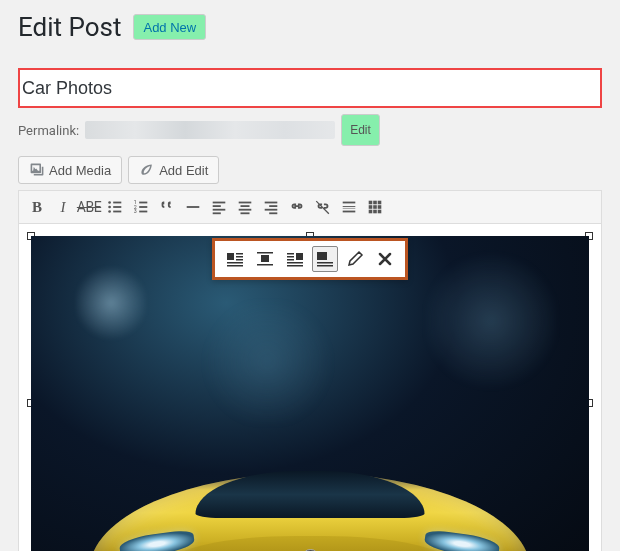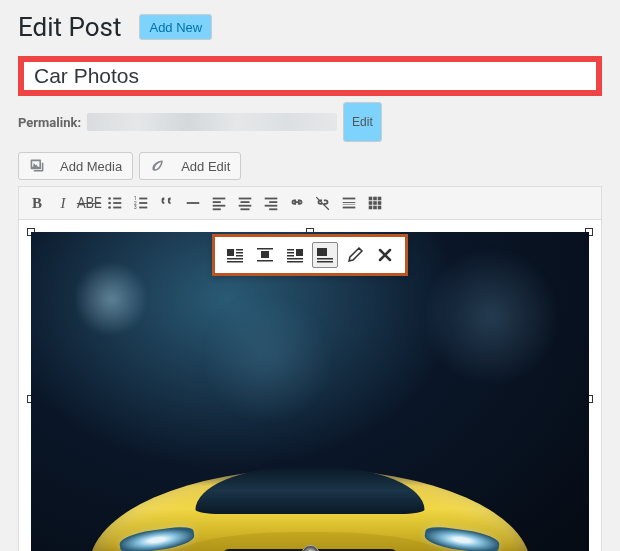--- a/index.html
+++ b/index.html
@@ -1,27 +1,27 @@
 <!DOCTYPE html>
 <html><head>
 <meta charset="utf-8">
 <style>
   * { box-sizing: border-box; margin: 0; padding: 0; }
   body { font-family: -apple-system, "Segoe UI", Roboto, sans-serif; background: #f1f1f1; color: #23282d; width: 620px; height: 551px; overflow: hidden; position: relative; }
   .wrap { padding: 12px 18px 0 18px; background: #f1f1f1; }
-  .header-row { display: flex; align-items: center; gap: 18px; margin-bottom: 14px; }
+  .header-row { display: flex; align-items: center; gap: 12px; margin-bottom: 26px; }
   h1 { font-size: 26px; font-weight: 400; color: #23282d; }
-  .btn { display: inline-flex; align-items: center; gap: 5px; background: #7dd3fc; border: 1px solid #ccc; border-radius: 3px; padding: 3px 9px; font-size: 13px; color: #0073aa; cursor: pointer; height: 26px; }
-  .btn.small { font-size: 12px; height: 40px; padding: 2px 8px; color: #555; }
-  .title-input { width: 100%; padding: 6px 10px; font-size: 21px; border: 6px solid #ef4444; background: #fff; color: #32373c; height: 40px; margin-bottom: 6px; }
+  .btn { display: inline-flex; align-items: center; gap: 5px; background: #86efac; border: 1px solid #ccc; border-radius: 3px; padding: 3px 9px; font-size: 13px; color: #0073aa; cursor: pointer; height: 26px; }
+  .btn.small { font-size: 12px; height: 32px; padding: 2px 8px; color: #555; }
+  .title-input { width: 100%; padding: 6px 2px; font-size: 18px; border: 2px solid #ef4444; background: #fff; color: #32373c; height: 40px; margin-bottom: 6px; }
   .permalink-row { display: flex; align-items: center; gap: 6px; font-size: 13px; color: #666; margin-bottom: 10px; }
-  .permalink-label { font-weight: 700; }
+  .permalink-label { font-weight: 400; }
   .permalink-slug { background: #e5e7e9; border-radius: 2px; height: 18px; width: 250px; display: inline-block; filter: blur(0.3px); background-image: linear-gradient(90deg, #d9dcde 0%, #e5e7e9 20%, #d4d8db 40%, #e5e7e9 60%, #dde0e3 80%, #e5e7e9 100%); }
   .media-btn-row { display: flex; gap: 6px; margin-bottom: 6px; }
-  .media-btn { display: inline-flex; align-items: center; gap: 15px; background: #f7f7f7; border: 1px solid #ccc; border-radius: 3px; padding: 4px 10px; font-size: 13px; color: #555; cursor: pointer; height: 28px; }
+  .media-btn { display: inline-flex; align-items: center; gap: 4px; background: #f7f7f7; border: 1px solid #ccc; border-radius: 3px; padding: 4px 10px; font-size: 13px; color: #555; cursor: pointer; height: 28px; }
   .media-btn svg { width: 16px; height: 16px; fill: #82878c; }
   .editor-toolbar { display: flex; align-items: center; gap: 2px; background: #f5f5f5; border: 1px solid #ddd; border-bottom: none; padding: 4px 6px; }
   .tb-btn { width: 24px; height: 24px; display: flex; align-items: center; justify-content: center; cursor: pointer; color: #555; border-radius: 2px; }
   .tb-btn.bold { font-weight: 700; font-family: Georgia, serif; font-size: 15px; }
   .tb-btn.italic { font-style: italic; font-family: Georgia, serif; font-size: 15px; }
   .tb-btn .strike { text-decoration: line-through; font-size: 14px; letter-spacing: -0.5px; }
   .tb-btn svg { width: 18px; height: 18px; fill: #555; }
   .editor-body { border: 1px solid #ddd; background: #fff; padding: 12px; position: relative; height: 360px; overflow: hidden; }
   .image-wrapper { position: relative; width: 100%; height: 100%; }
   .sel-handle { position: absolute; width: 8px; height: 8px; background: #fff; border: 1px solid #333; }

